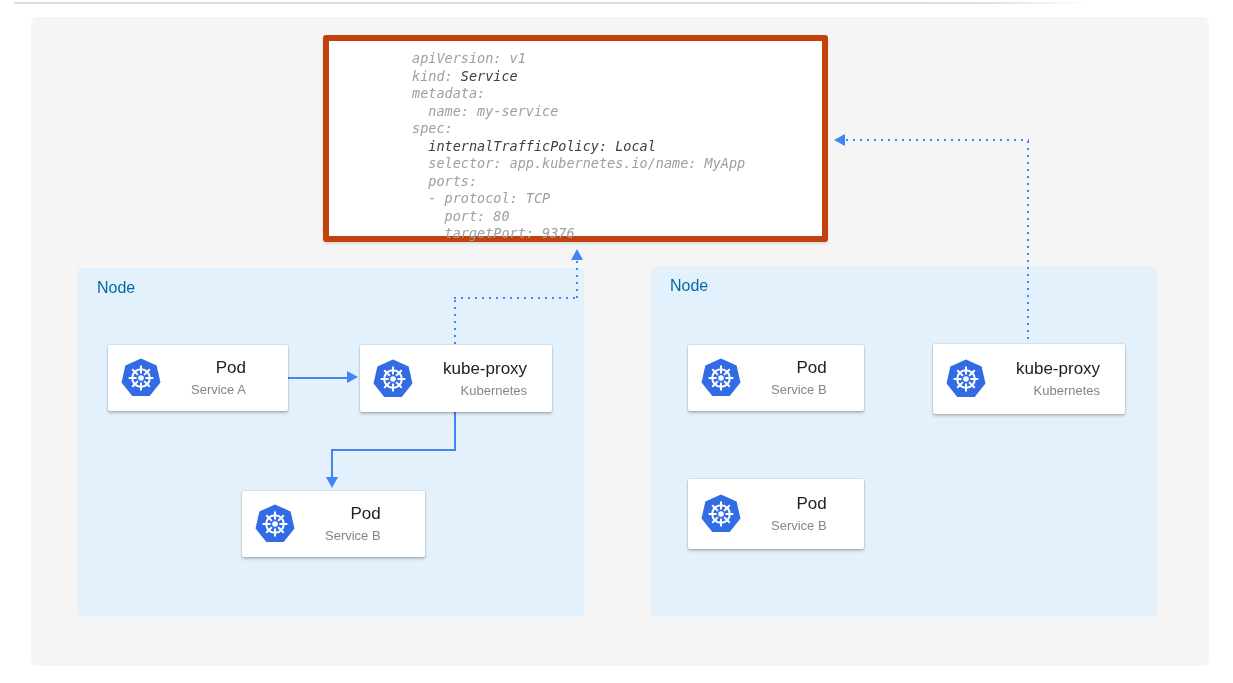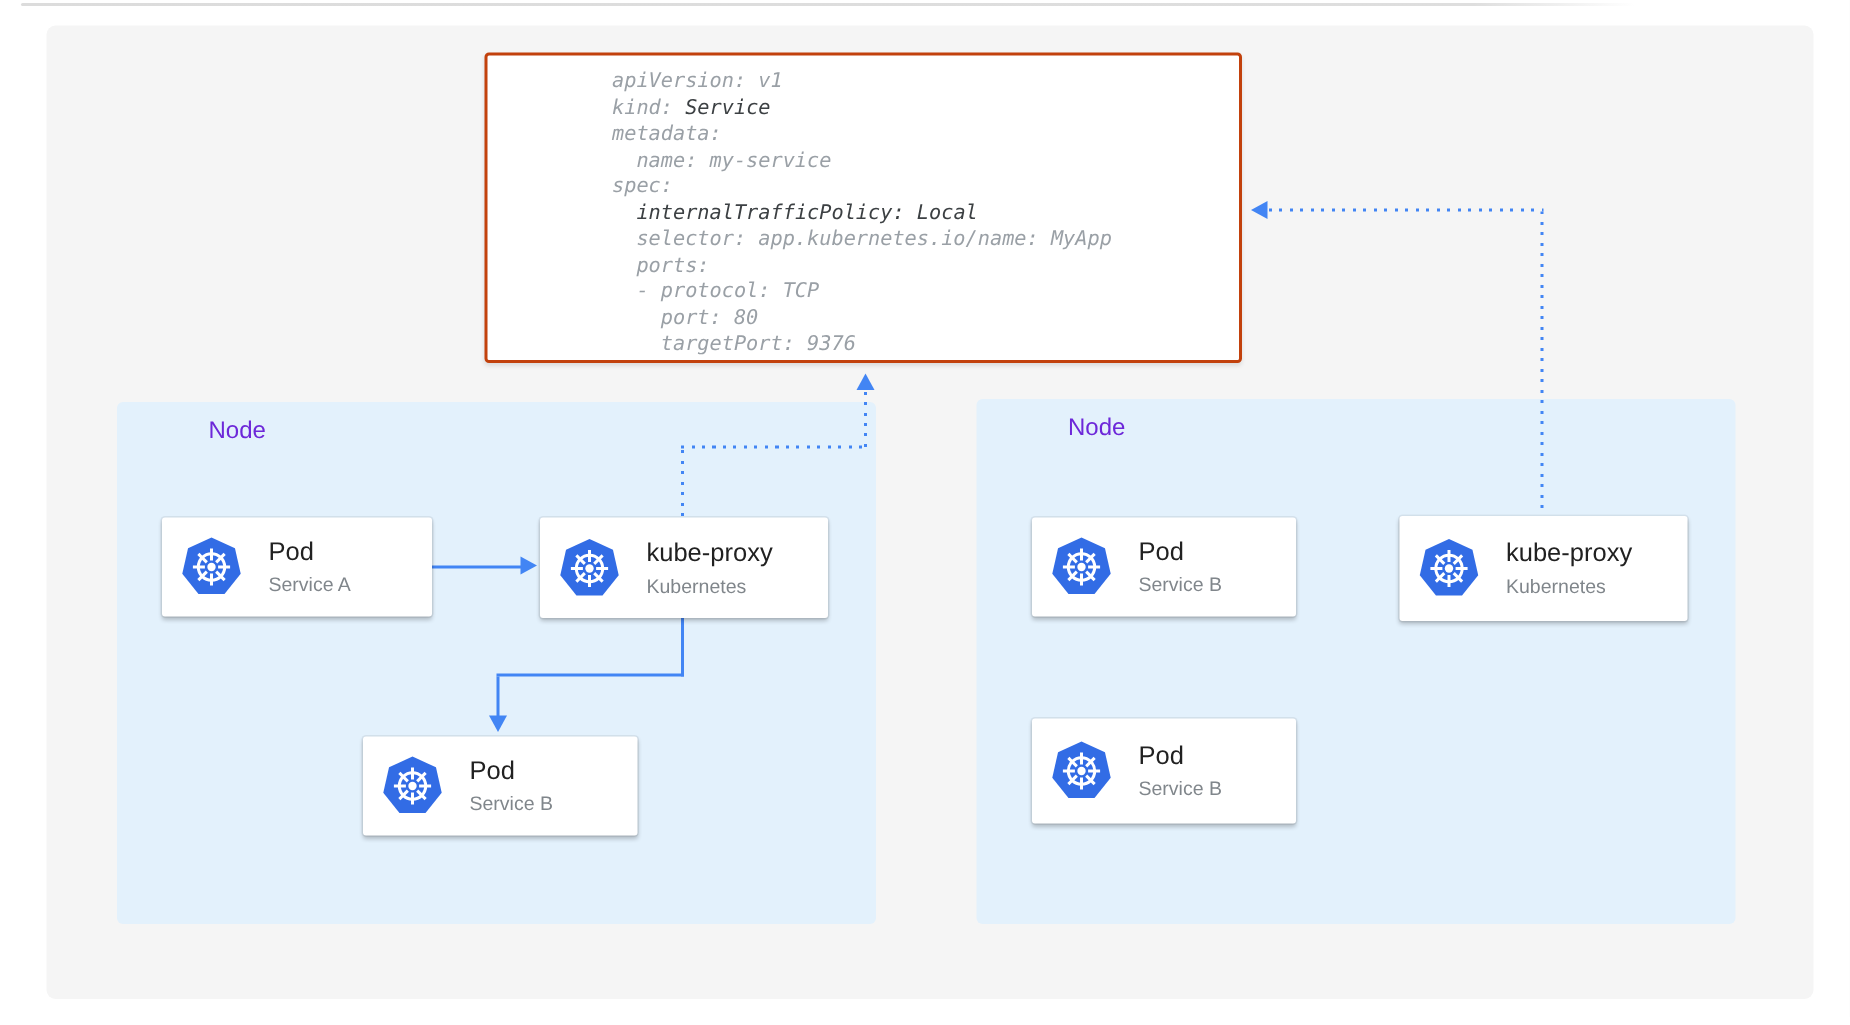--- a/index.html
+++ b/index.html
@@ -29,21 +29,21 @@
     background: #F5F5F5;
     border-radius: 6px;
   }
 
   
   #yaml-card {
     position: absolute;
     left: 323px; top: 35px;
     width: 505px; height: 207px;
     background: #ffffff;
-    border: 2px solid #c2410c;
+    border: 6px solid #c2410c;
     border-radius: 3px;
     box-shadow: 0 2px 3px rgba(0,0,0,0.10);
     box-sizing: border-box;
   }
   #yaml-code {
     position: absolute;
     left: 83px; top: 9px;
     font-family: "DejaVu Sans Mono", monospace;
     font-style: italic;
     font-size: 13.5px;
@@ -58,22 +58,21 @@
     position: absolute;
     background: #E3F1FC;
     border-radius: 4px;
   }
   #node-left  { left: 78px;  top: 268px; width: 506px; height: 348px; }
   #node-right { left: 651px; top: 266px; width: 506px; height: 350px; }
   .node-label {
     position: absolute;
     left: 19px; top: 11px;
     font-size: 16px;
-    color: #6d28d9;
-    margin-left: 42px;
+    color: #0369a1;
   }
 
   
   .card {
     position: absolute;
     background: #ffffff;
     border-radius: 2px;
     box-shadow: 0 0 0 1px rgba(0,0,0,0.06), 0 2px 3px rgba(0,0,0,0.22);
     display: flex;
     align-items: center;
@@ -81,21 +80,21 @@
     padding-left: 13px;
   }
   #card-pod-a    { left: 108px; top: 345px; width: 180px; height: 66px; }
   #card-kp-left  { left: 360px; top: 345px; width: 192px; height: 67px; }
   #card-pod-b-left { left: 242px; top: 491px; width: 183px; height: 66px; }
   #card-pod-b1   { left: 688px; top: 345px; width: 176px; height: 66px; }
   #card-kp-right { left: 933px; top: 344px; width: 192px; height: 70px; }
   #card-pod-b2   { left: 688px; top: 479px; width: 176px; height: 70px; }
 
   .k8s-icon { width: 40px; height: 40px; flex: 0 0 40px; }
-  .card-text { margin-left: 18px; }
+  .card-text { margin-left: 30px; text-align: right; }
   .card-title { font-size: 17px; color: #212121; line-height: 21px; }
   .card-sub   { font-size: 13px; color: #80868B; line-height: 19px; margin-top: 2px; }
 
   
   .sline { position: absolute; background: #4285F4; }
   #arrow-a-h   { left: 288px; top: 377px; width: 60px; height: 2px; }
   #elbow-v1    { left: 454px; top: 411px; width: 2px;  height: 40px; }
   #elbow-h     { left: 331px; top: 449px; width: 125px; height: 2px; }
   #elbow-v2    { left: 331px; top: 451px; width: 2px;  height: 27px; }
 

